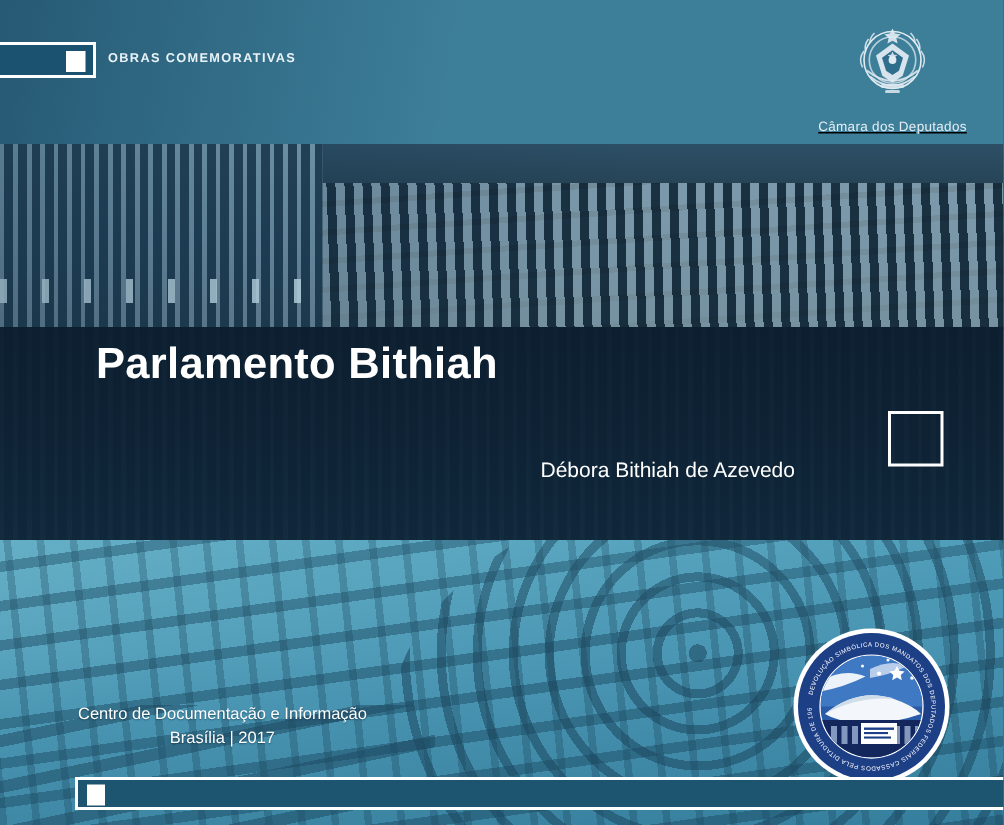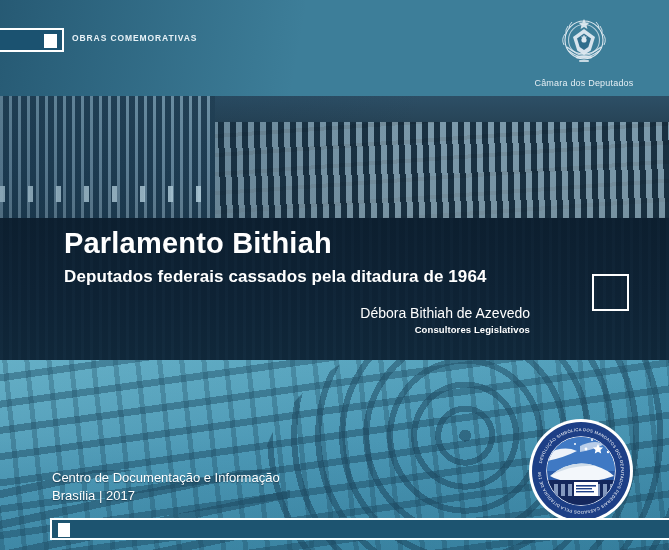--- a/index.html
+++ b/index.html
@@ -129,21 +129,21 @@
     width:13px;height:14px;background:#ffffff;
   }
   .header-label{
     position:absolute;left:72px;top:33px;
     font-size:8.5px;letter-spacing:.9px;font-weight:600;
     color:#e8f2f7;
   }
 
   
   .brasao-wrap{
-    position:absolute;left:519px;top:14px;width:130px;text-align:center;
+    position:absolute;left:530px;top:14px;width:130px;text-align:center;text-decoration:underline;
   }
   .brasao-caption{
     margin-top:2px;font-size:9px;color:#e4eef4;letter-spacing:.2px;
   }
 
   
   .title-main{
     position:absolute;left:64px;top:228px;
     font-size:29px;font-weight:700;color:#ffffff;
     letter-spacing:.2px;line-height:1.05;
@@ -162,22 +162,23 @@
 
   
   .square-marker{
     position:absolute;left:592px;top:274px;width:37px;height:37px;
     border:2px solid #ffffff;box-sizing:border-box;background:transparent;
   }
 
   
   .imprint{
     position:absolute;left:52px;top:469px;
-    color:#ffffff;font-size:13px;line-height:1.42;
+    color:#ffffff;font-size:11px;line-height:1.42;
     text-shadow:0 1px 1px rgba(10,40,60,.55);
+    text-align:center;
   }
 
   
   .seal{
     position:absolute;left:528px;top:418px;width:106px;height:106px;
   }
 
   
   .bottom-bar{
     position:absolute;left:50px;top:518px;width:640px;height:22px;
@@ -241,25 +242,23 @@
       </g>
       <g fill="#dfeaf1" opacity=".85">
         <rect x="20" y="42" width="16" height="2.6" rx="1.3"></rect>
         <rect x="23" y="46" width="10" height="2" rx="1"></rect>
       </g>
     </svg>
     <div class="brasao-caption">Câmara dos Deputados</div>
   </div>
 
   <div class="title-main">Parlamento Bithiah</div>
-  <div class="title-sub">Deputados federais cassados pela ditadura de 1964</div>
 
   <div class="authors">
     <div class="author-1">Débora Bithiah de Azevedo</div>
-    <div class="author-role">Consultores Legislativos</div>
   </div>
 
   <div class="square-marker"></div>
 
   <div class="imprint">
     <div>Centro de Documentação e Informação</div>
     <div>Brasília | 2017</div>
   </div>
 
   <svg class="seal" viewBox="0 0 106 106">

